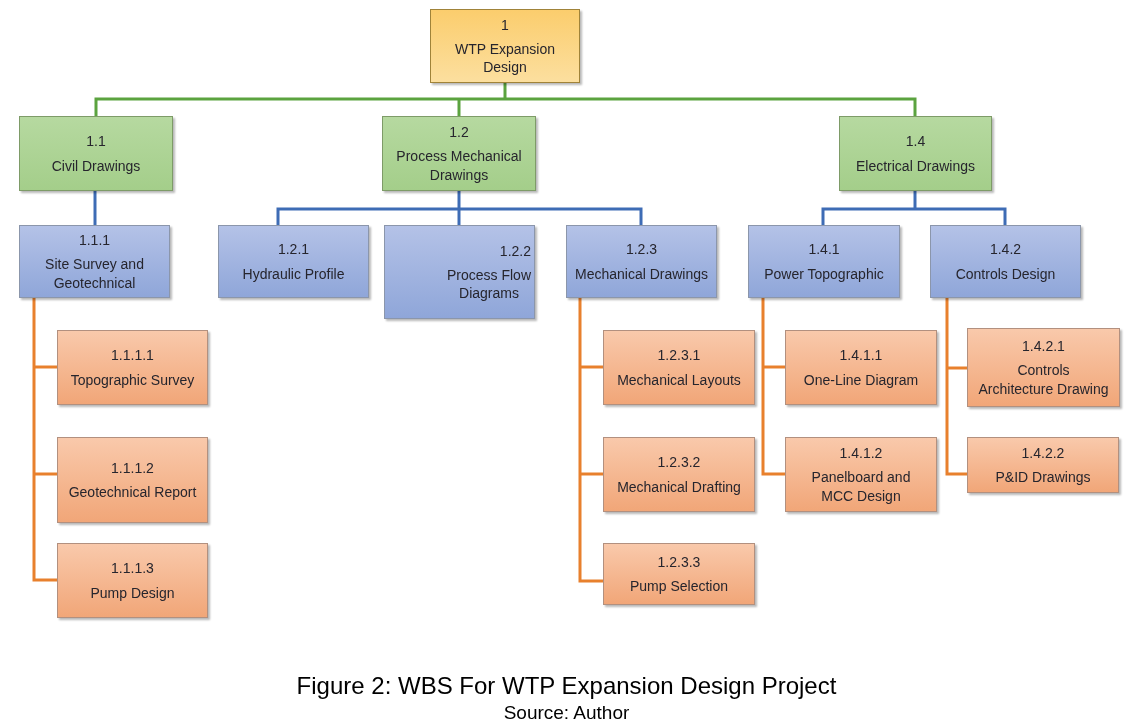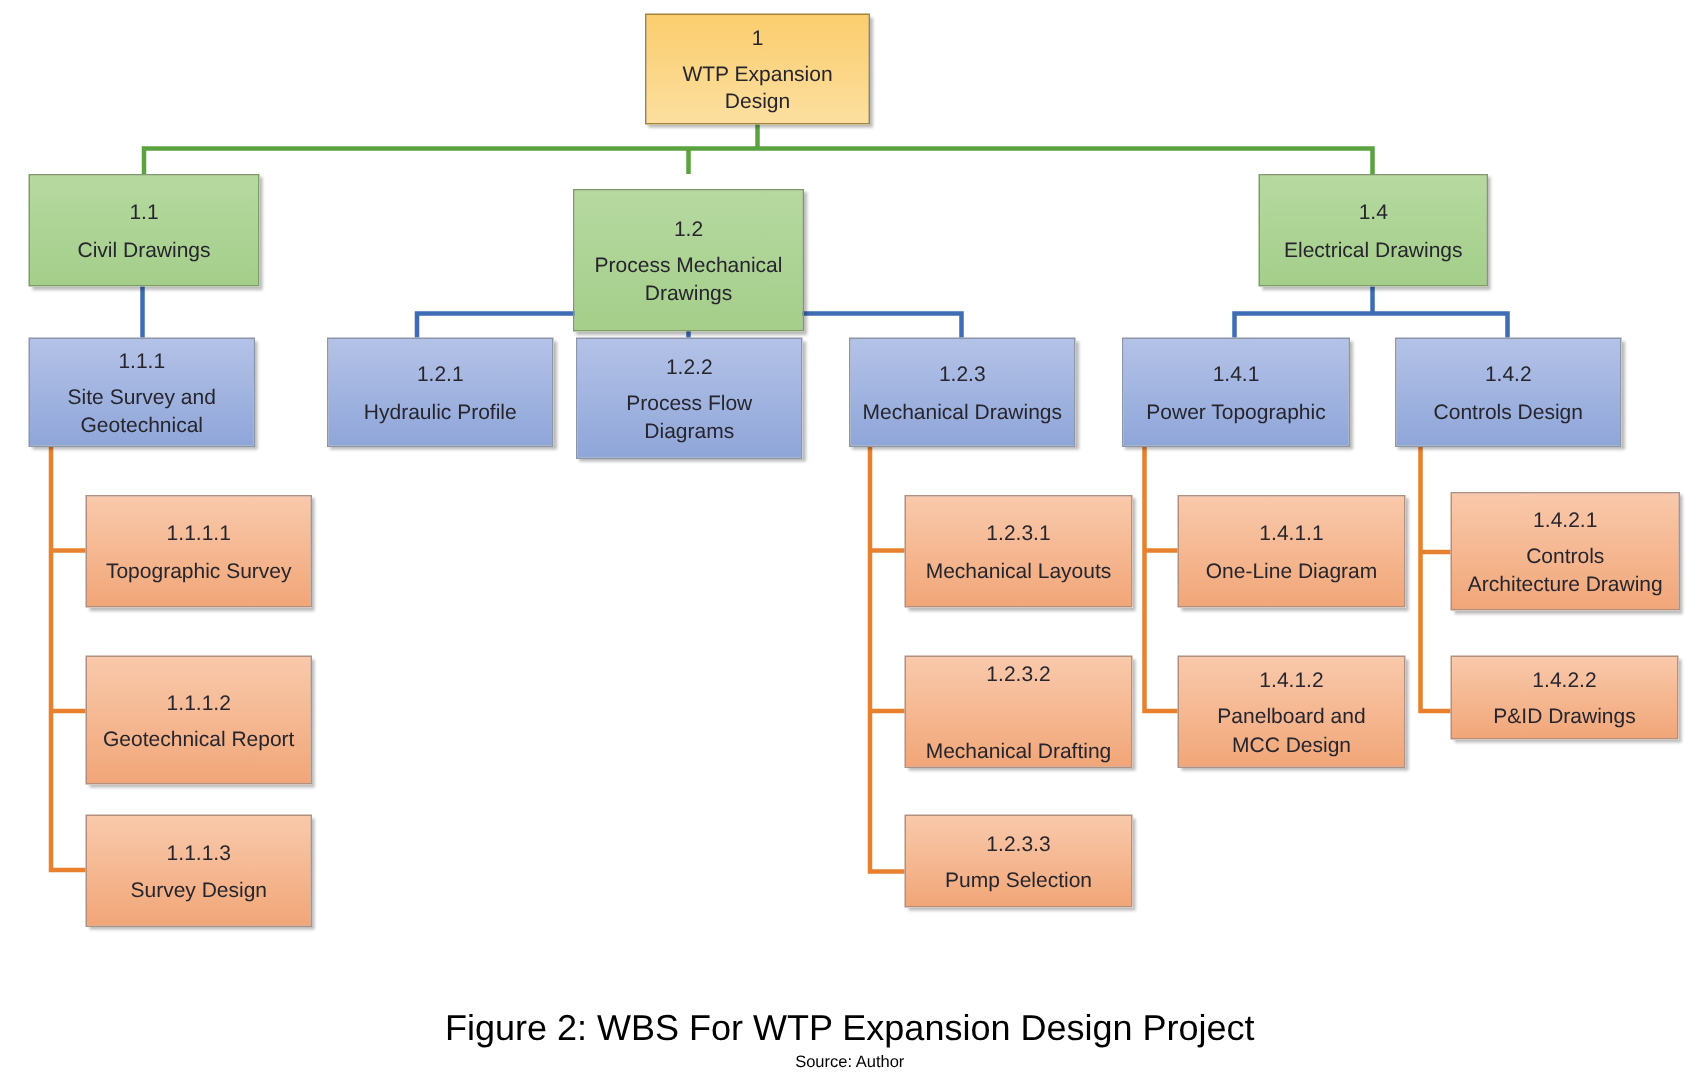--- a/index.html
+++ b/index.html
@@ -55,21 +55,21 @@
     width: 100%;
     text-align: center;
     font-size: 24px;
     color: #000000;
   }
   .source {
     position: absolute;
     left: 0; top: 702px;
     width: 100%;
     text-align: center;
-    font-size: 11px;
+    font-size: 19px;
     color: #000000;
   }
 </style>
 </head>
 <body>
 
 <div id="stage">
   <svg id="connectors" viewBox="0 0 1133 726" xmlns="http://www.w3.org/2000/svg">
       <path d="M505,83 V99" fill="none" stroke="#5ba33f" stroke-width="3"></path>
       <path d="M96,116 V99 H915 V116" fill="none" stroke="#5ba33f" stroke-width="3"></path>
@@ -94,39 +94,39 @@
   <div id="nodes">
       <div class="node root" style="left: 430px; top: 9px; width: 150px; height: 74px;">
         <div class="code">1</div>
         <div class="title">WTP Expansion
 Design</div>
       </div>
       <div class="node l2" style="left: 19px; top: 116px; width: 154px; height: 75px;">
         <div class="code">1.1</div>
         <div class="title">Civil Drawings</div>
       </div>
-      <div class="node l2" style="left: 382px; top: 126px; width: 154px; height: 95px; justify-content: center;">
+      <div class="node l2" style="left: 382px; top: 116px; width: 154px; height: 75px; justify-content: center;">
         <div class="code">1.2</div>
         <div class="title">Process Mechanical
 Drawings</div>
       </div>
       <div class="node l2" style="left: 839px; top: 116px; width: 153px; height: 75px;">
         <div class="code">1.4</div>
         <div class="title">Electrical Drawings</div>
       </div>
       <div class="node l3" style="left: 19px; top: 225px; width: 151px; height: 73px;">
         <div class="code">1.1.1</div>
         <div class="title">Site Survey and
 Geotechnical</div>
       </div>
       <div class="node l3" style="left: 218px; top: 225px; width: 151px; height: 73px;">
         <div class="code">1.2.1</div>
         <div class="title">Hydraulic Profile</div>
       </div>
-      <div class="node l3" style="left: 384px; top: 225px; width: 151px; height: 81px;">
+      <div class="node l3" style="left: 384px; top: 225px; width: 151px; height: 94px; align-items: flex-end;">
         <div class="code">1.2.2</div>
         <div class="title">Process Flow
 Diagrams</div>
       </div>
       <div class="node l3" style="left: 566px; top: 225px; width: 151px; height: 73px;">
         <div class="code">1.2.3</div>
         <div class="title">Mechanical Drawings</div>
       </div>
       <div class="node l3" style="left: 748px; top: 225px; width: 152px; height: 73px;">
         <div class="code">1.4.1</div>
@@ -139,27 +139,27 @@
       <div class="node l4" style="left: 57px; top: 330px; width: 151px; height: 75px;">
         <div class="code">1.1.1.1</div>
         <div class="title">Topographic Survey</div>
       </div>
       <div class="node l4" style="left: 57px; top: 437px; width: 151px; height: 86px;">
         <div class="code">1.1.1.2</div>
         <div class="title">Geotechnical Report</div>
       </div>
       <div class="node l4" style="left: 57px; top: 543px; width: 151px; height: 75px;">
         <div class="code">1.1.1.3</div>
-        <div class="title">Survey Design</div>
+        <div class="title">Pump Design</div>
       </div>
       <div class="node l4" style="left: 603px; top: 330px; width: 152px; height: 75px;">
         <div class="code">1.2.3.1</div>
         <div class="title">Mechanical Layouts</div>
       </div>
-      <div class="node l4" style="left: 603px; top: 437px; width: 152px; height: 75px; justify-content: space-between;">
+      <div class="node l4" style="left: 603px; top: 437px; width: 152px; height: 75px;">
         <div class="code">1.2.3.2</div>
         <div class="title">Mechanical Drafting</div>
       </div>
       <div class="node l4" style="left: 603px; top: 543px; width: 152px; height: 62px;">
         <div class="code">1.2.3.3</div>
         <div class="title">Pump Selection</div>
       </div>
       <div class="node l4" style="left: 785px; top: 330px; width: 152px; height: 75px;">
         <div class="code">1.4.1.1</div>
         <div class="title">One-Line Diagram</div>

